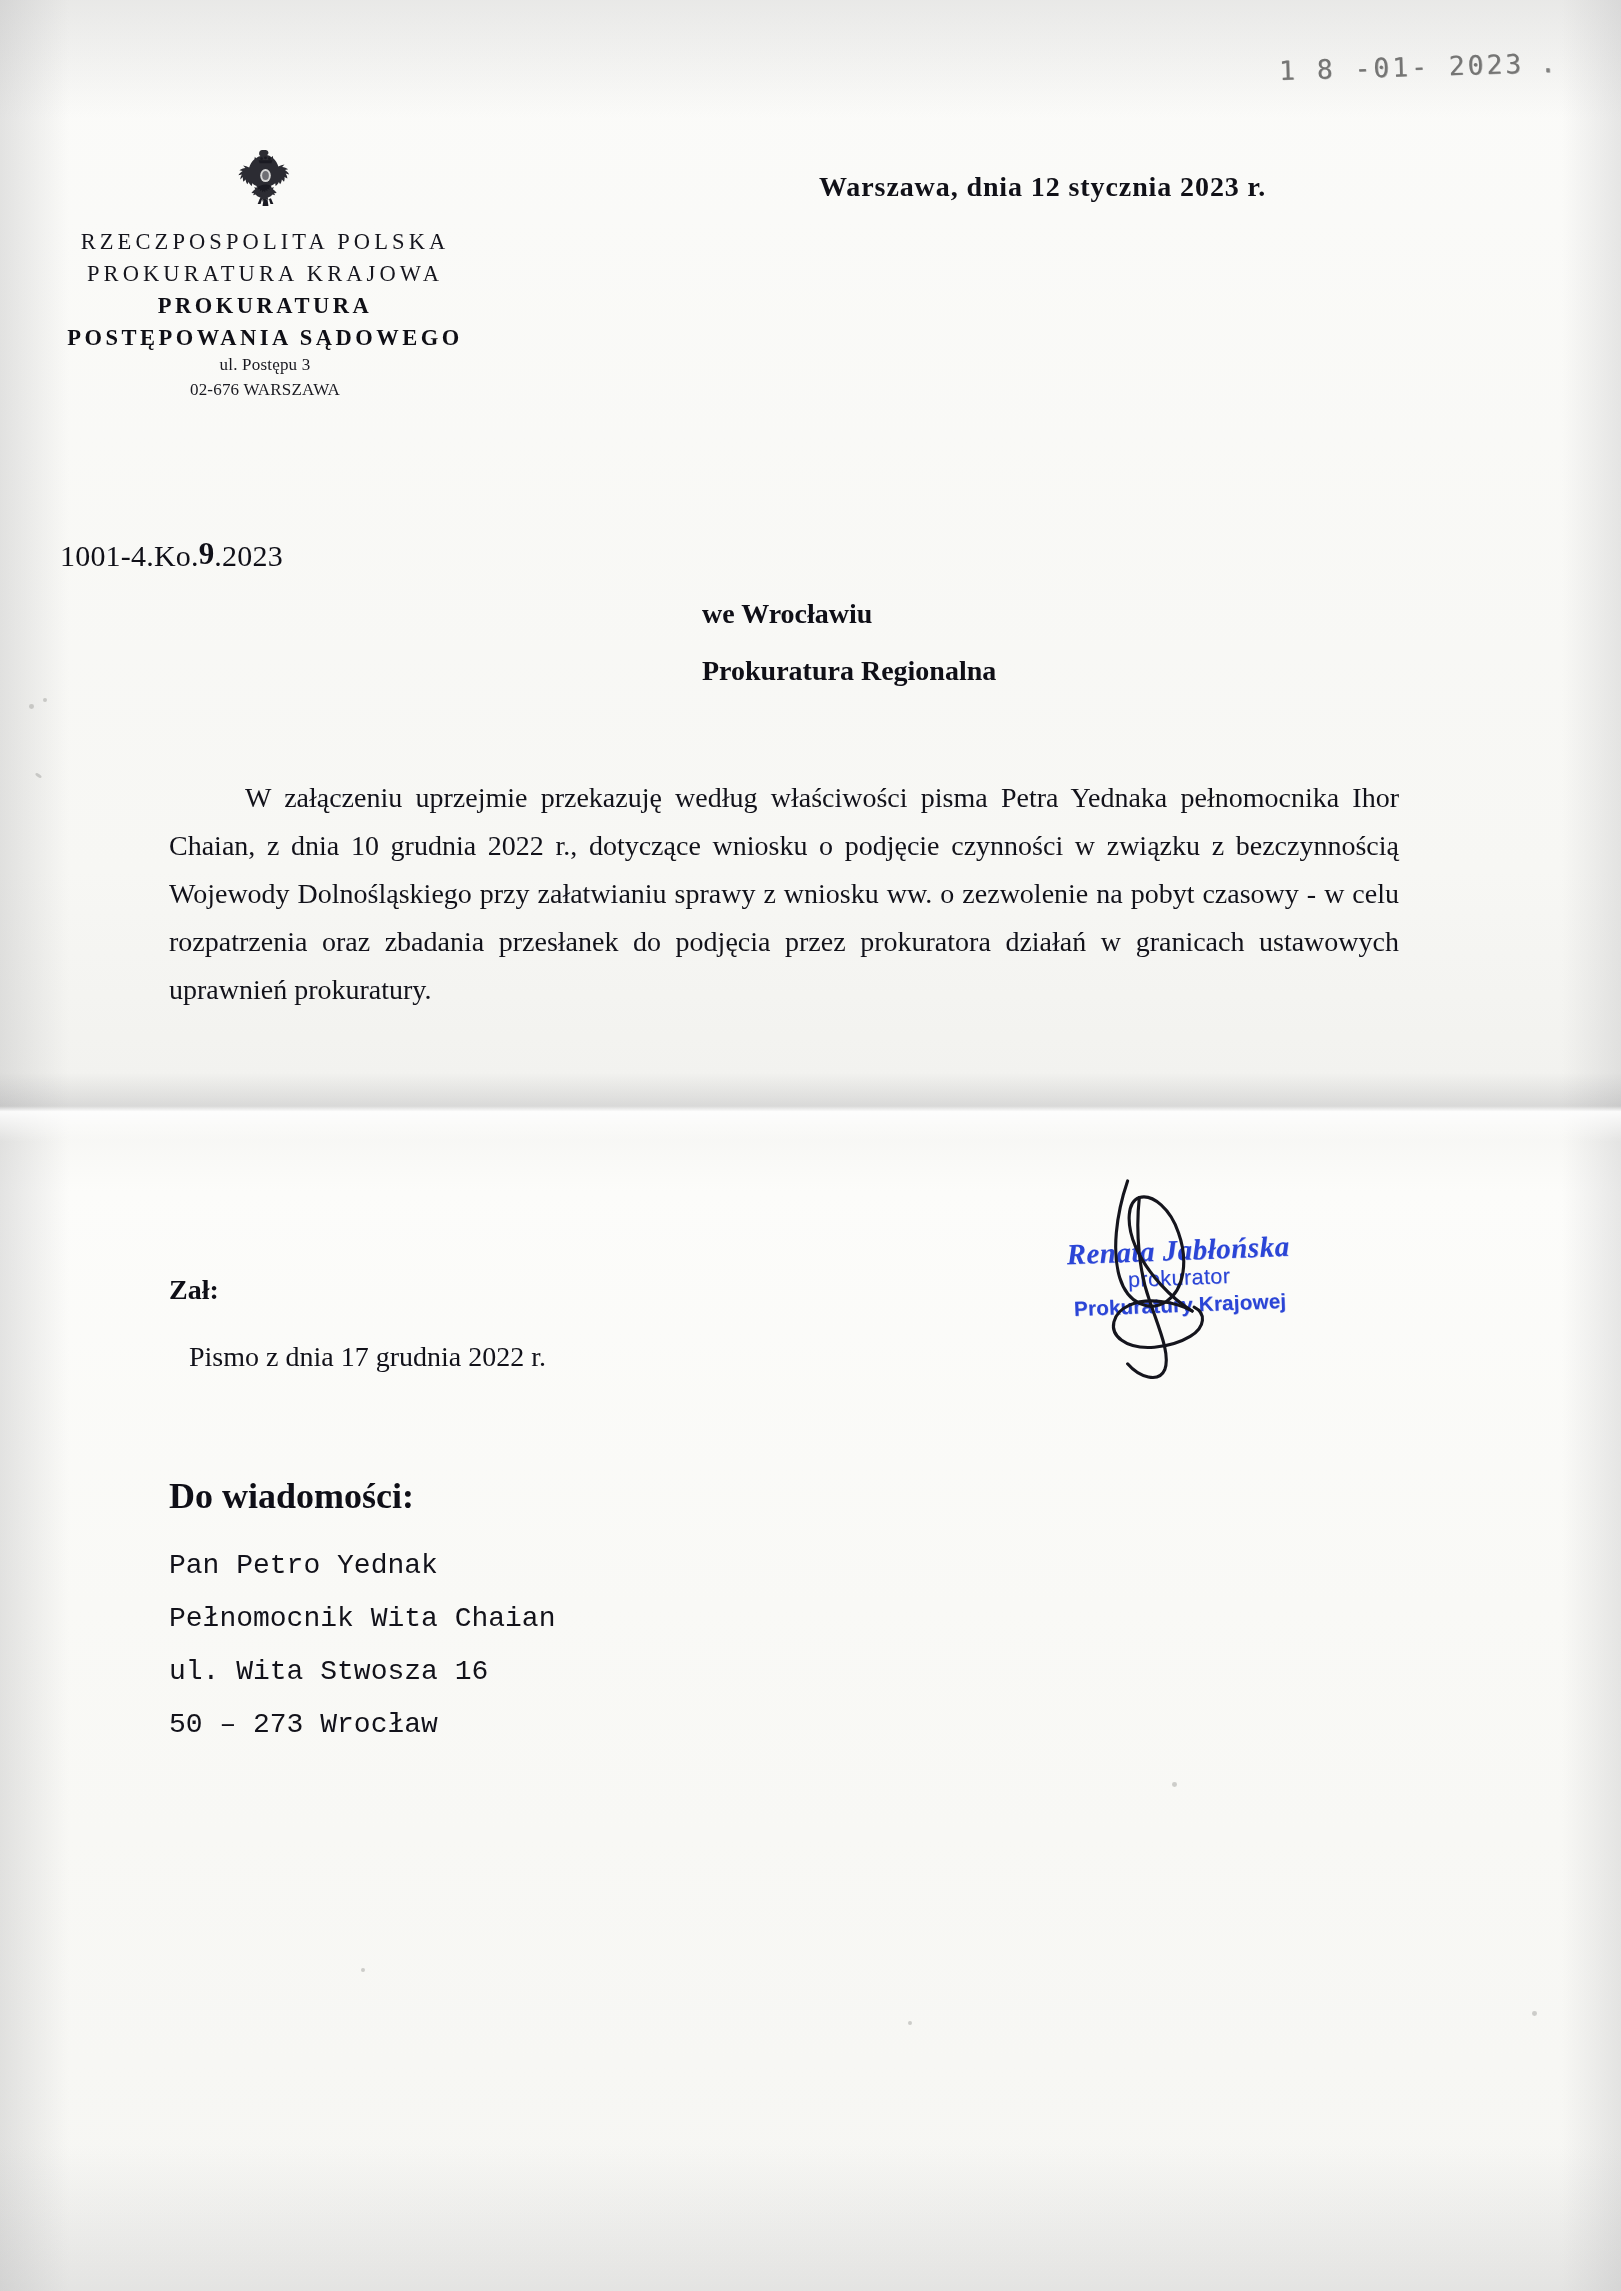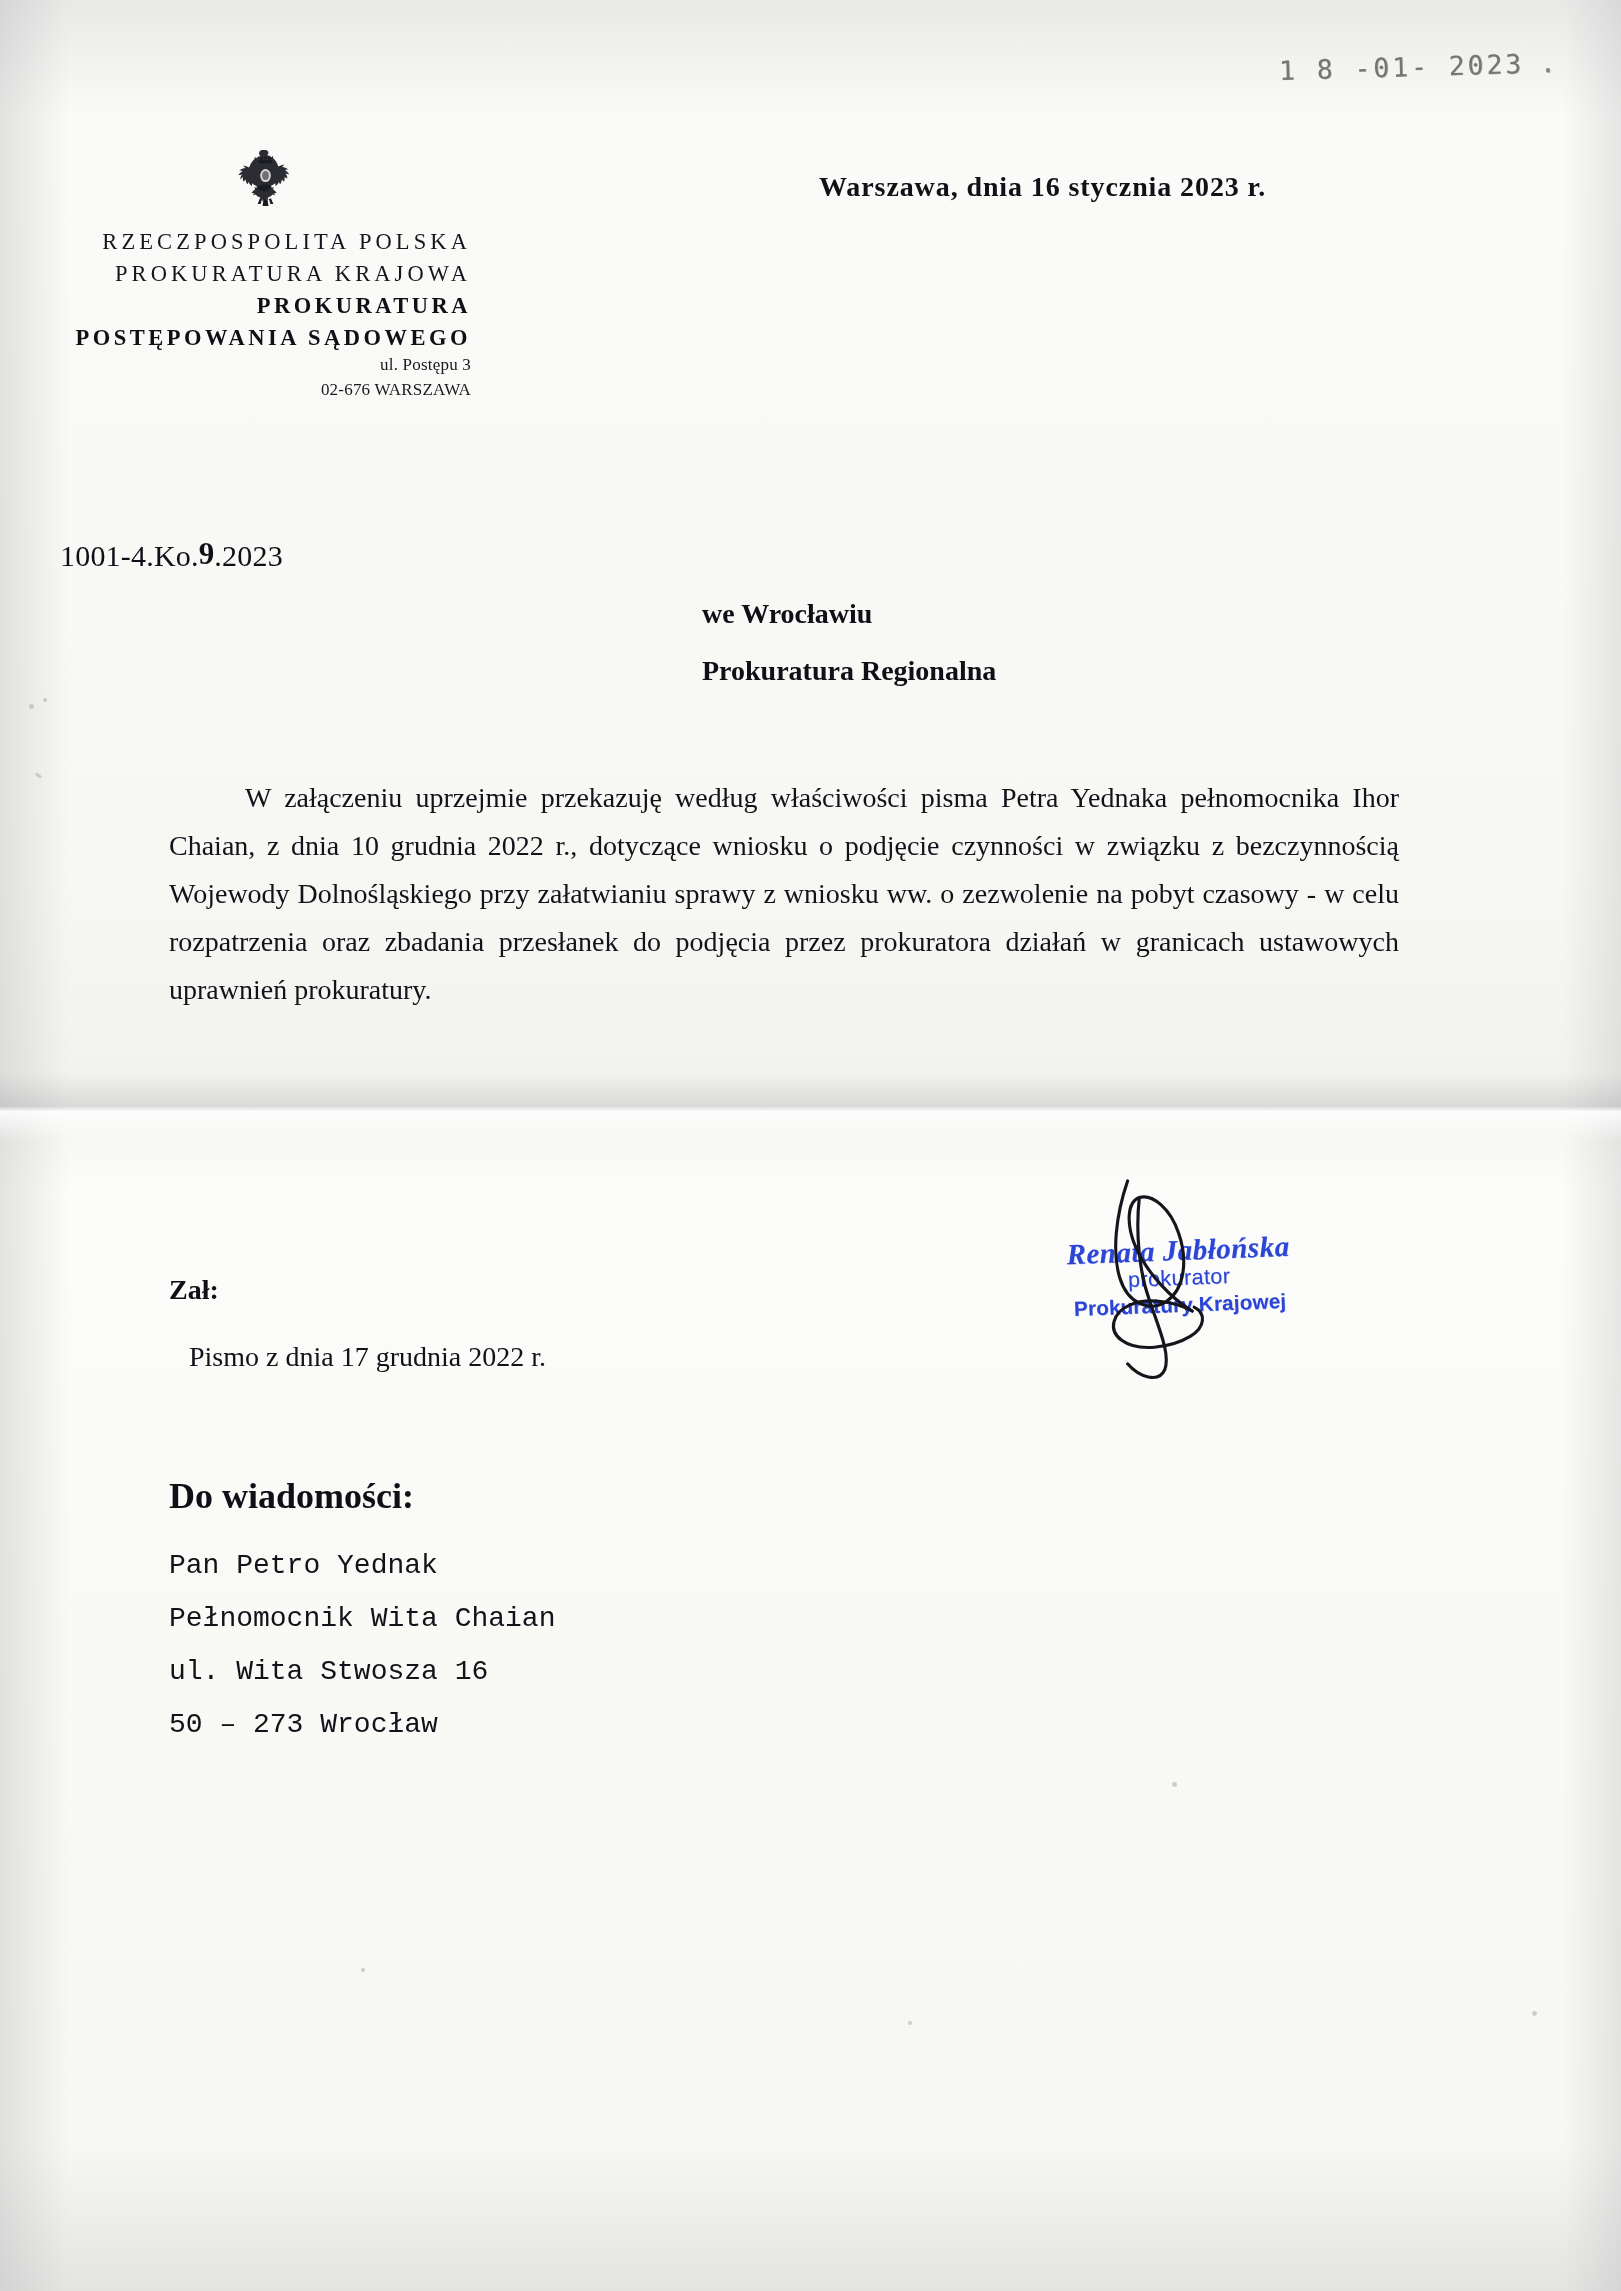--- a/index.html
+++ b/index.html
@@ -75,21 +75,21 @@
     letter-spacing: 0.9px;
     color: #111118;
   }
 
   
   .letterhead {
     position: absolute;
     left: 59px;
     top: 147px;
     width: 412px;
-    text-align: right;
+    text-align: center;
     font-family: Liberation Serif, serif;
   }
   .eagle {
     display: block;
     margin: 0 auto 13.7px auto;
     width: 61px;
     height: 65px;
   }
   .lh-line1, .lh-line2 {
     font-size: 22.5px;
@@ -252,21 +252,21 @@
   <div class="scan-band band-top"></div>
   <div class="scan-band band-left"></div>
   <div class="scan-band band-right"></div>
   <div class="scan-band band-bottom"></div>
   <div class="scan-band band-fold"></div>
 
   <div class="received-stamp">
     <span>1 8 -01- 2023</span><span class="dot">.</span>
   </div>
 
-  <div class="place-date">Warszawa, dnia 16 stycznia 2023 r.</div>
+  <div class="place-date">Warszawa, dnia 12 stycznia 2023 r.</div>
 
   <div class="letterhead">
     <svg class="eagle" viewBox="0 0 62 66" aria-hidden="true">
       <g fill="#1a1a22">
         <path d="M31 3 c1.6 0 3 1.2 3 2.8 0 1-.6 1.9-1.5 2.3 1.8.4 3.3 1.2 4.6 2.3l1.2-1.6.5 2.5c2.6 2.2 4.3 5.2 5.3 8.4 1.9-.9 4-1.6 6.2-1.9l-2.4 2.6c2.3.2 4.4 1 6.1 2.3l-3.2.7c1.9 1.1 3.3 2.6 4.2 4.4l-3.5-.8c1 1.5 1.6 3.2 1.7 5l-2.9-1.6c.3 1.7.1 3.4-.5 5l-2.2-2.3c-.1 1.8-.7 3.4-1.8 4.8l-1.2-2.4c-.7 1.6-1.9 3-3.4 4l-.3-2.6c-1.3 1.3-2.9 2.2-4.7 2.7l.7 1.9-2.3-.4.9 2.4-2.6-.9.2 2.3-2-1.3-.5 2.6-1.4-1.8-1.4 1.8-.5-2.6-2 1.3.2-2.3-2.6.9.9-2.4-2.3.4.7-1.9c-1.8-.5-3.4-1.4-4.7-2.7l-.3 2.6c-1.5-1-2.7-2.4-3.4-4l-1.2 2.4c-1.1-1.4-1.7-3-1.8-4.8l-2.2 2.3c-.6-1.6-.8-3.3-.5-5L5.3 33c.1-1.8.7-3.5 1.7-5l-3.5.8c.9-1.8 2.3-3.3 4.2-4.4l-3.2-.7c1.7-1.3 3.8-2.1 6.1-2.3L8.2 18.8c2.2.3 4.3 1 6.2 1.9 1-3.2 2.7-6.2 5.3-8.4l.5-2.5 1.2 1.6c1.3-1.1 2.8-1.9 4.6-2.3-.9-.4-1.5-1.3-1.5-2.3C24.5 4.2 25.9 3 27.5 3z" opacity="0.92"></path>
         <path d="M31 38c-3.6 0-6.8 1.4-9 3.6l-2.4-1 .9 2.3c-1.6 1-2.9 2.3-3.8 3.8l2.7.2-1.1 2 2.6-.6c1.3 1.5 3 2.6 5 3.2l-.9 2.4 2.6-1 .5 2.6 1.4-2 1.5 2 .5-2.6 2.6 1-.9-2.4c2-.6 3.7-1.7 5-3.2l2.6.6-1.1-2 2.7-.2c-.9-1.5-2.2-2.8-3.8-3.8l.9-2.3-2.4 1C37.8 39.4 34.6 38 31 38z" opacity="0.92"></path>
         <ellipse cx="31" cy="29" rx="5.4" ry="6.6" fill="#f7f7f4" opacity="0.85"></ellipse>
         <ellipse cx="31" cy="29" rx="3.4" ry="4.6" fill="#1a1a22" opacity="0.55"></ellipse>
         <path d="M24 13.5 h14 l-1 3 h-12 z" fill="#1a1a22"></path>
         <circle cx="27" cy="11.8" r="1.4"></circle>

